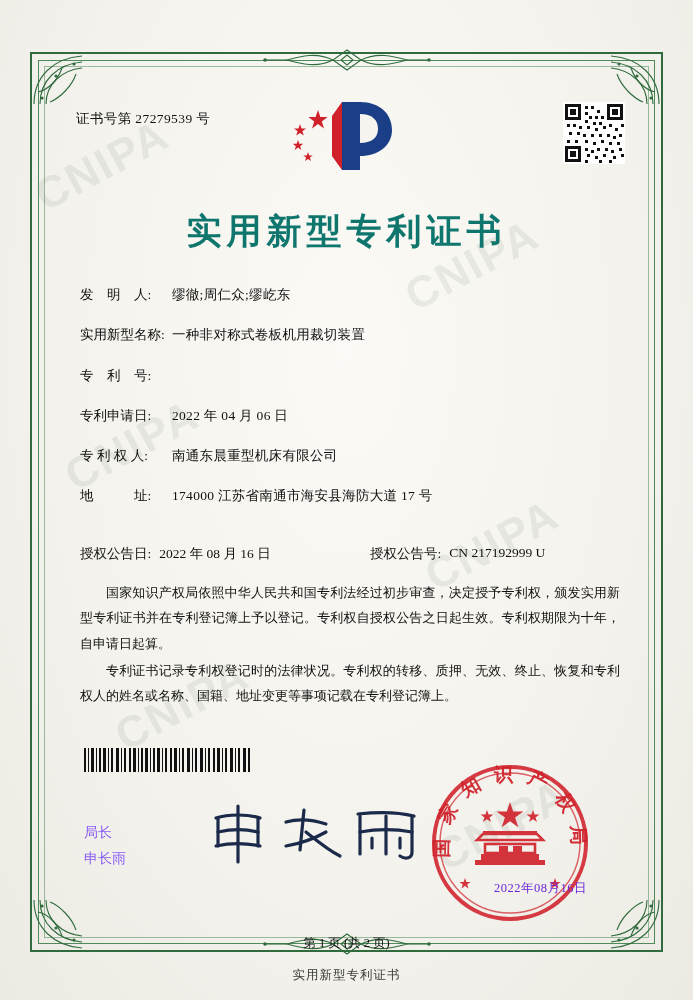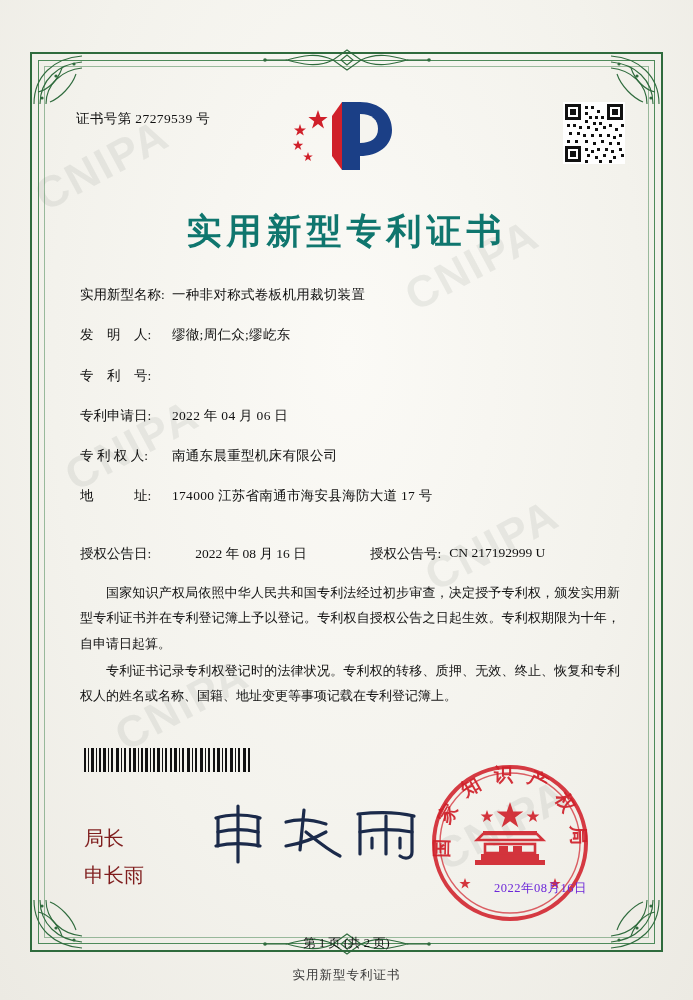--- a/index.html
+++ b/index.html
@@ -180,21 +180,21 @@
     flex: 1;
     letter-spacing: 0.3px;
   }
 
   .row-split {
     display: flex;
     align-items: baseline;
     margin-bottom: 18px;
     font-size: 13.5px;
   }
-  .split-left { width: 290px; flex: 0 0 290px; display: flex; gap: 36px; }
+  .split-left { width: 290px; flex: 0 0 290px; display: flex; }
   .split-right { flex: 1; display: flex; margin-top: 18px; }
   .split-label { white-space: nowrap; }
   .split-value { margin-left: 8px; }
 
   .paragraphs {
     position: absolute;
     left: 20px;
     top: 500px;
     width: 540px;
     font-size: 13px;
@@ -214,23 +214,23 @@
     top: 668px;
     width: 168px;
     height: 24px;
   }
 
   
   .sig-label {
     position: absolute;
     left: 24px;
     top: 740px;
-    font-size: 20px;
+    font-size: 14px;
     line-height: 1.85;
-    color: #7f1d1d;
+    color: #8b5cf6;
   }
   .signature {
     position: absolute;
     left: 140px;
     top: 722px;
     width: 225px;
     height: 64px;
   }
 
   
@@ -475,26 +475,26 @@
             <rect x="36" y="58" width="3" height="3"></rect>
           <rect x="46" y="58" width="3" height="3"></rect>
         </g>
       </svg>
     </div>
 
     <div class="title">实用新型专利证书</div>
 
     <div class="fields">
       <div class="field-row">
+        <span class="field-label">发　明　人:</span>
+        <span class="field-value">缪徹;周仁众;缪屹东</span>
+      </div>
+      <div class="field-row">
         <span class="field-label">实用新型名称:</span>
         <span class="field-value">一种非对称式卷板机用裁切装置</span>
-      </div>
-      <div class="field-row">
-        <span class="field-label">发　明　人:</span>
-        <span class="field-value">缪徹;周仁众;缪屹东</span>
       </div>
       <div class="field-row">
         <span class="field-label">专　利　号:</span>
       </div>
       <div class="field-row">
         <span class="field-label">专利申请日:</span>
         <span class="field-value">2022 年 04 月 06 日</span>
       </div>
       <div class="field-row">
         <span class="field-label">专 利 权 人:</span>

